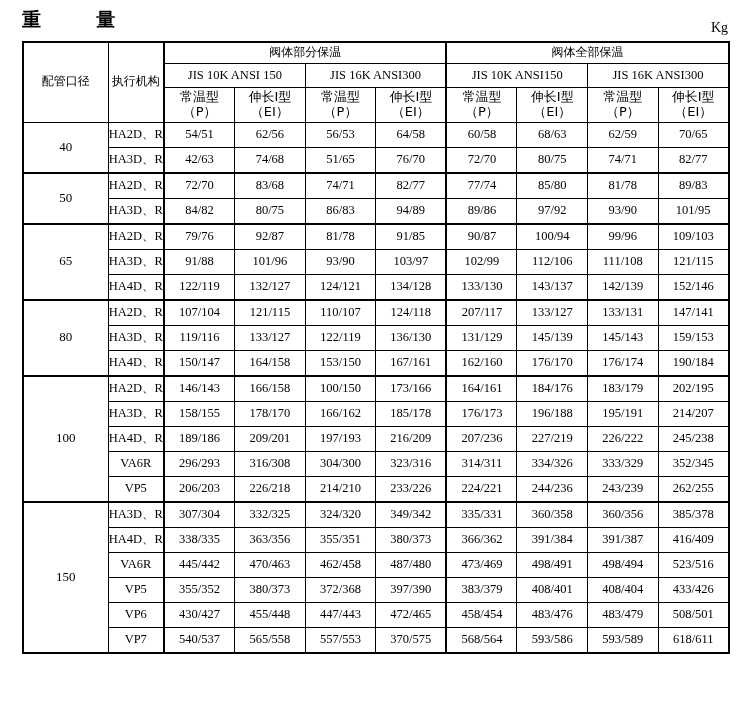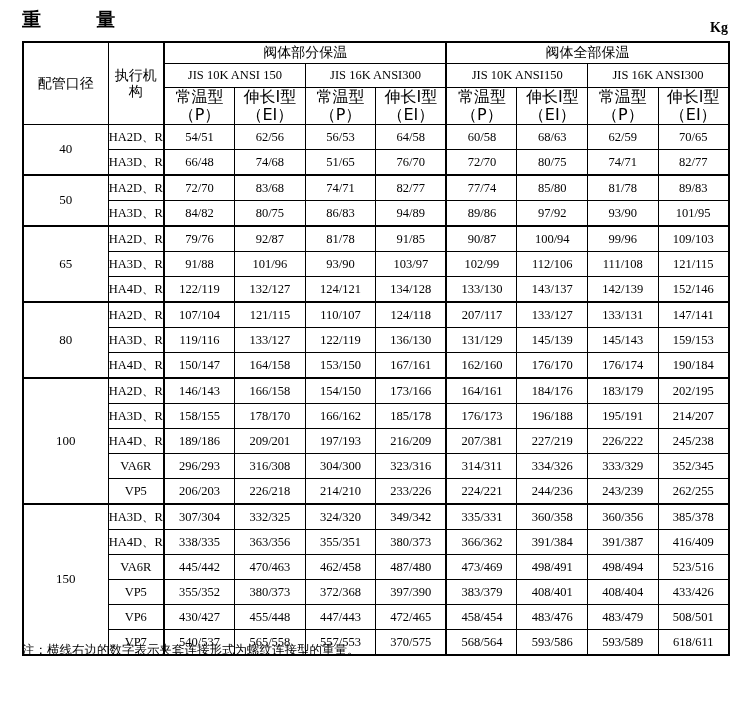--- a/index.html
+++ b/index.html
@@ -36,21 +36,21 @@
     white-space: pre;
   }
 
   
   .unit {
     position: absolute;
     right: 22px;
     top: 20px;
     font-family: "Liberation Serif", "DejaVu Serif", serif;
     font-size: 14px;
-    font-weight: bold;
+    font-weight: normal;
     line-height: 16px;
   }
 
   
   .table-wrap {
     position: absolute;
     left: 22px;
     top: 41px;
     width: 706px;
   }
@@ -70,30 +70,30 @@
   }
 
   
   table.wt {
     border: 2px solid #000000;
   }
   .thick-r { border-right: 2px solid #000000 !important; }
   .thick-t { border-top: 2px solid #000000 !important; }
 
   .hdr-cn {
-    font-family: Liberation Mono, monospace;
-    font-size: 14px;
+    font-family: Liberation Sans, sans-serif;
+    font-size: 12px;
   }
   .hdr-jis {
     font-family: "Liberation Serif", "DejaVu Serif", serif;
     font-size: 12.5px;
   }
   .hdr-sub {
     font-family: "DejaVu Sans", "Liberation Sans", sans-serif;
-    font-size: 16px;
+    font-size: 13px;
     line-height: 1.25;
   }
   .hdr-sub .l2 { display: block; }
 
   .grp-head { height: 21px; }
   .jis-head { height: 24px; }
   .sub-head { height: 35px; }
 
   td.size-cell {
     font-family: "Liberation Serif", "DejaVu Serif", serif;
@@ -205,21 +205,21 @@
             <td class="val">62/56</td>
             <td class="val">56/53</td>
             <td class="val thick-r">64/58</td>
             <td class="val">60/58</td>
             <td class="val">68/63</td>
             <td class="val">62/59</td>
             <td class="val">70/65</td>
           </tr>
           <tr class="drow">
             <td class="act-cell thick-r">HA3D、R</td>
-            <td class="val">66/48</td>
+            <td class="val">42/63</td>
             <td class="val">74/68</td>
             <td class="val">51/65</td>
             <td class="val thick-r">76/70</td>
             <td class="val">72/70</td>
             <td class="val">80/75</td>
             <td class="val">74/71</td>
             <td class="val">82/77</td>
           </tr>
           <tr class="drow grp-start">
             <td class="size-cell thick-t" rowspan="2">50</td>
@@ -310,21 +310,21 @@
             <td class="val">162/160</td>
             <td class="val">176/170</td>
             <td class="val">176/174</td>
             <td class="val">190/184</td>
           </tr>
           <tr class="drow grp-start">
             <td class="size-cell thick-t" rowspan="5">100</td>
             <td class="act-cell thick-r thick-t">HA2D、R</td>
             <td class="val thick-t">146/143</td>
             <td class="val thick-t">166/158</td>
-            <td class="val thick-t">154/150</td>
+            <td class="val thick-t">100/150</td>
             <td class="val thick-r thick-t">173/166</td>
             <td class="val thick-t">164/161</td>
             <td class="val thick-t">184/176</td>
             <td class="val thick-t">183/179</td>
             <td class="val thick-t">202/195</td>
           </tr>
           <tr class="drow">
             <td class="act-cell thick-r">HA3D、R</td>
             <td class="val">158/155</td>
             <td class="val">178/170</td>
@@ -334,21 +334,21 @@
             <td class="val">196/188</td>
             <td class="val">195/191</td>
             <td class="val">214/207</td>
           </tr>
           <tr class="drow">
             <td class="act-cell thick-r">HA4D、R</td>
             <td class="val">189/186</td>
             <td class="val">209/201</td>
             <td class="val">197/193</td>
             <td class="val thick-r">216/209</td>
-            <td class="val">207/381</td>
+            <td class="val">207/236</td>
             <td class="val">227/219</td>
             <td class="val">226/222</td>
             <td class="val">245/238</td>
           </tr>
           <tr class="drow">
             <td class="act-cell thick-r">VA6R</td>
             <td class="val">296/293</td>
             <td class="val">316/308</td>
             <td class="val">304/300</td>
             <td class="val thick-r">323/316</td>
@@ -432,15 +432,14 @@
             <td class="val thick-r">370/575</td>
             <td class="val">568/564</td>
             <td class="val">593/586</td>
             <td class="val">593/589</td>
             <td class="val">618/611</td>
           </tr>
         </tbody>
     </table>
   </div>
 
-  <div class="note">注：横线右边的数字表示夹套连接形式为螺纹连接型的重量。</div>
 
 </div>
 
 </body></html>

